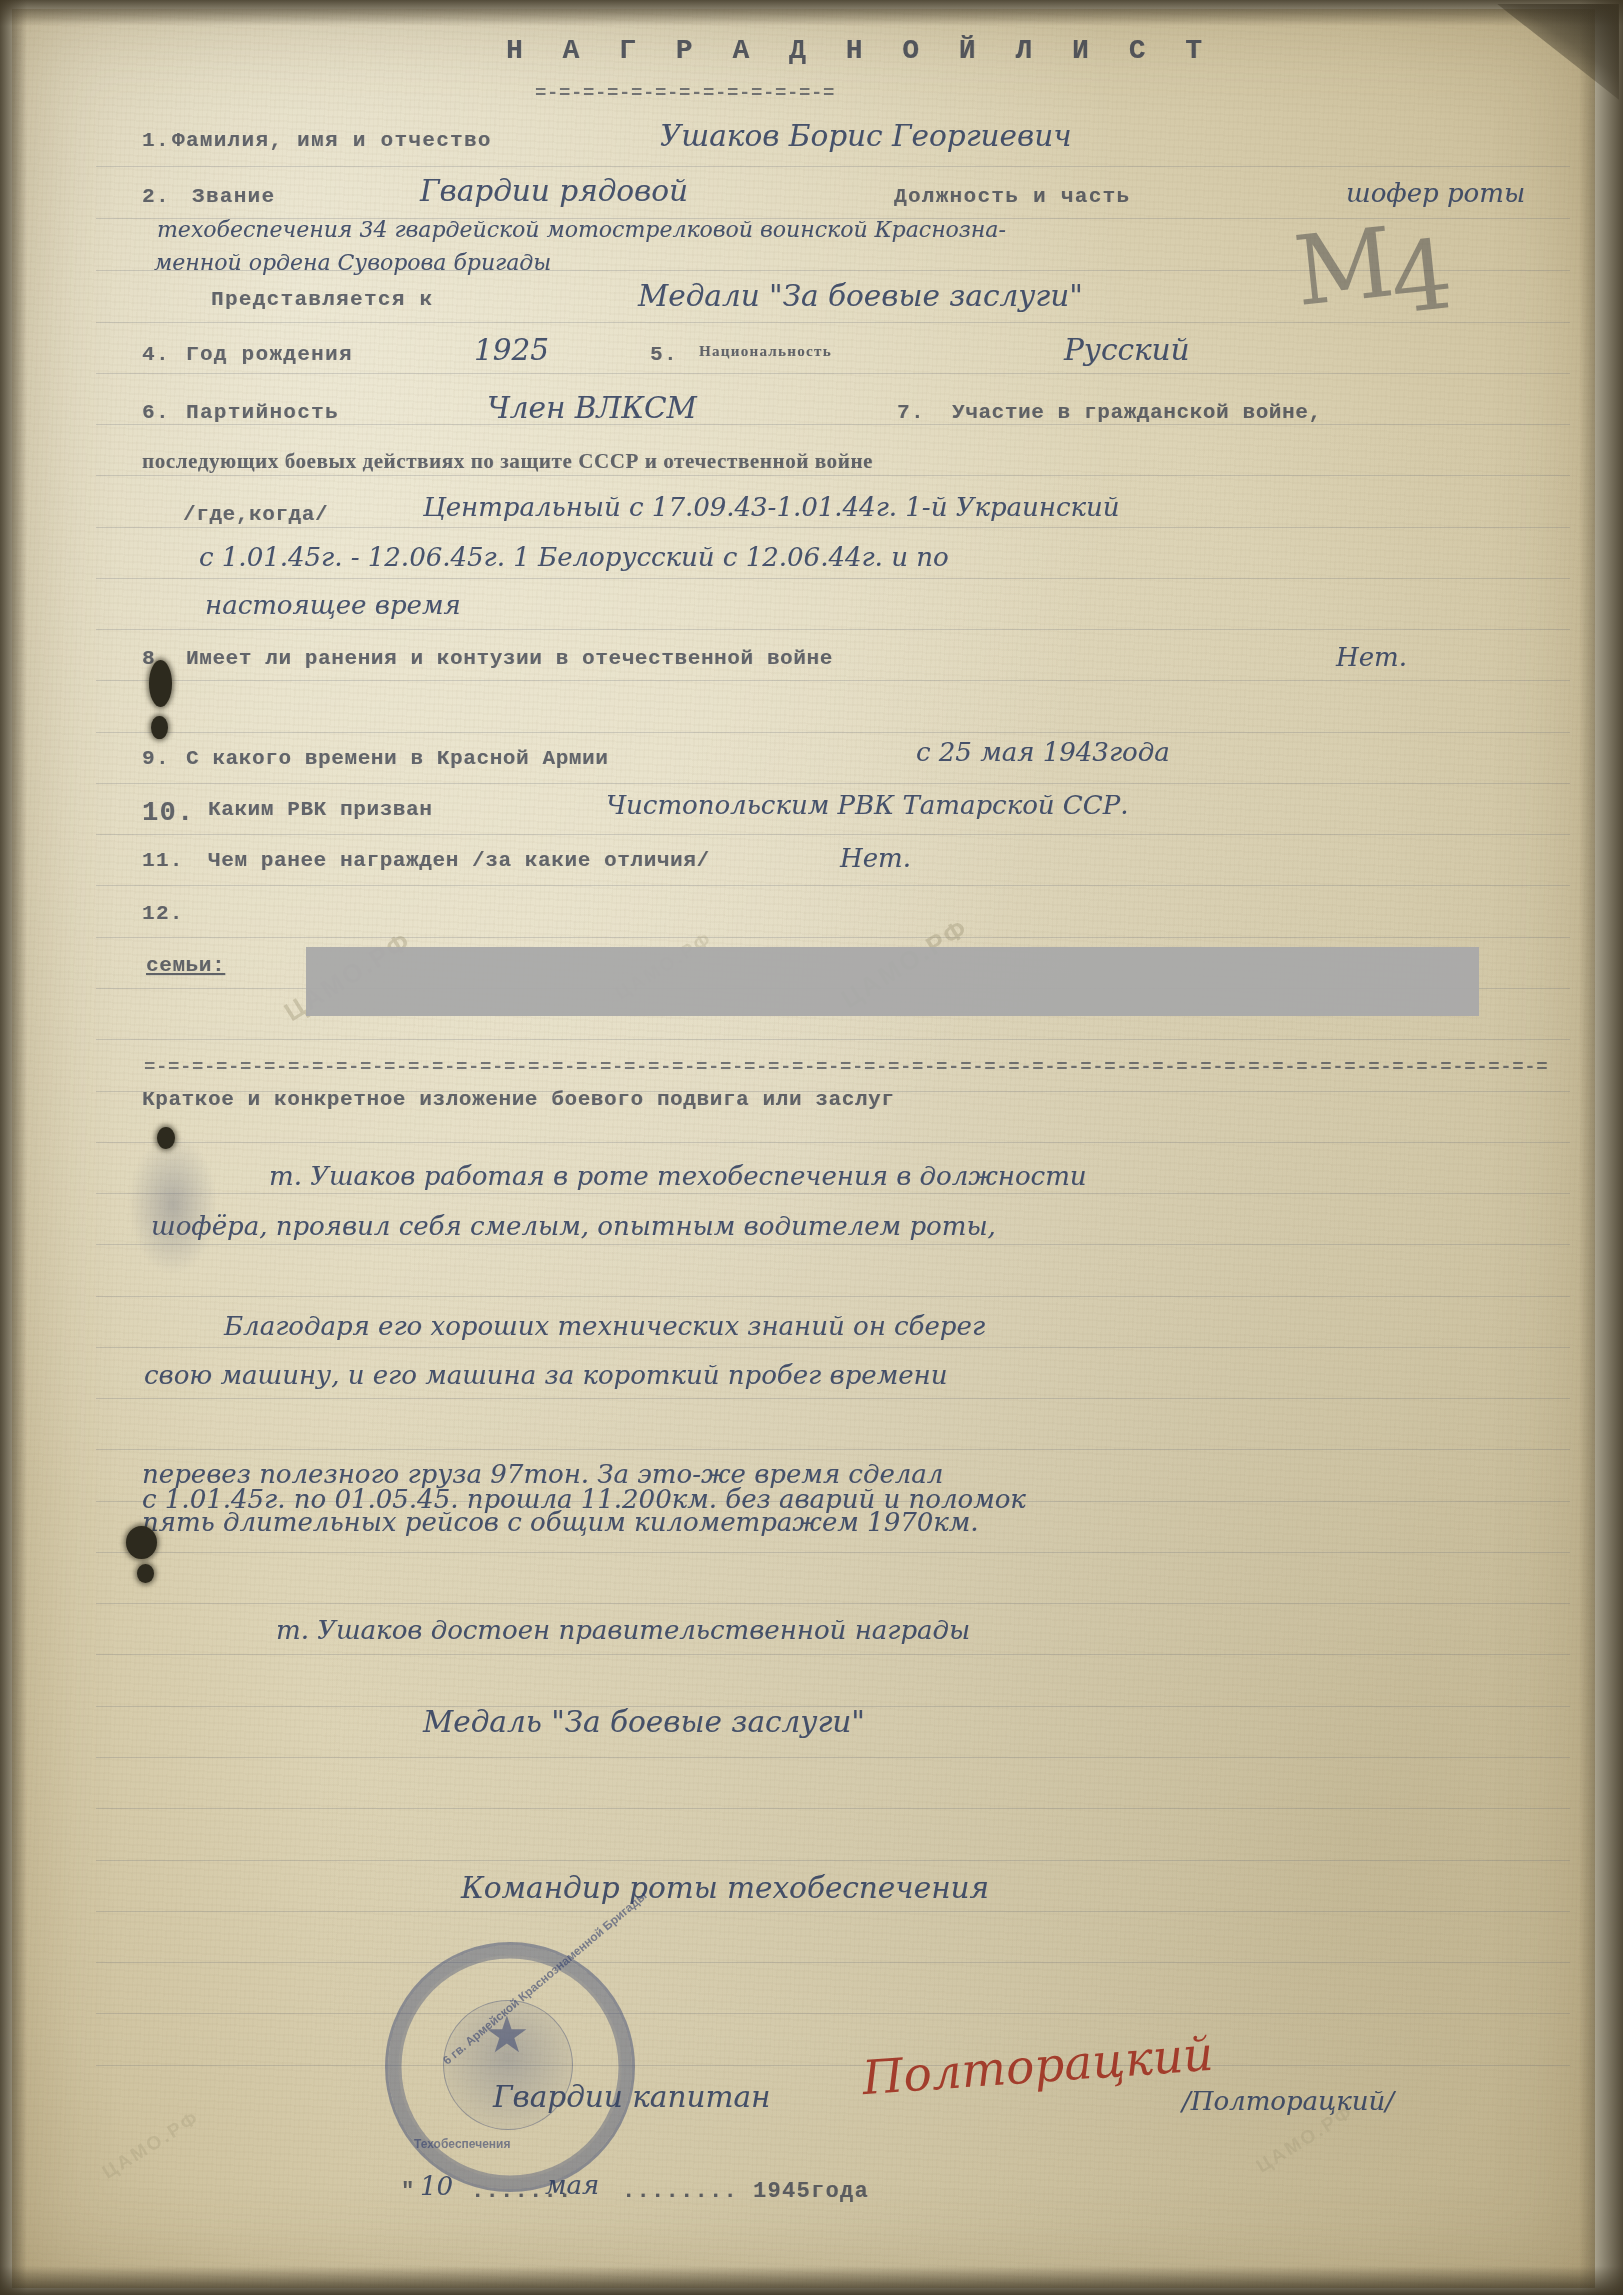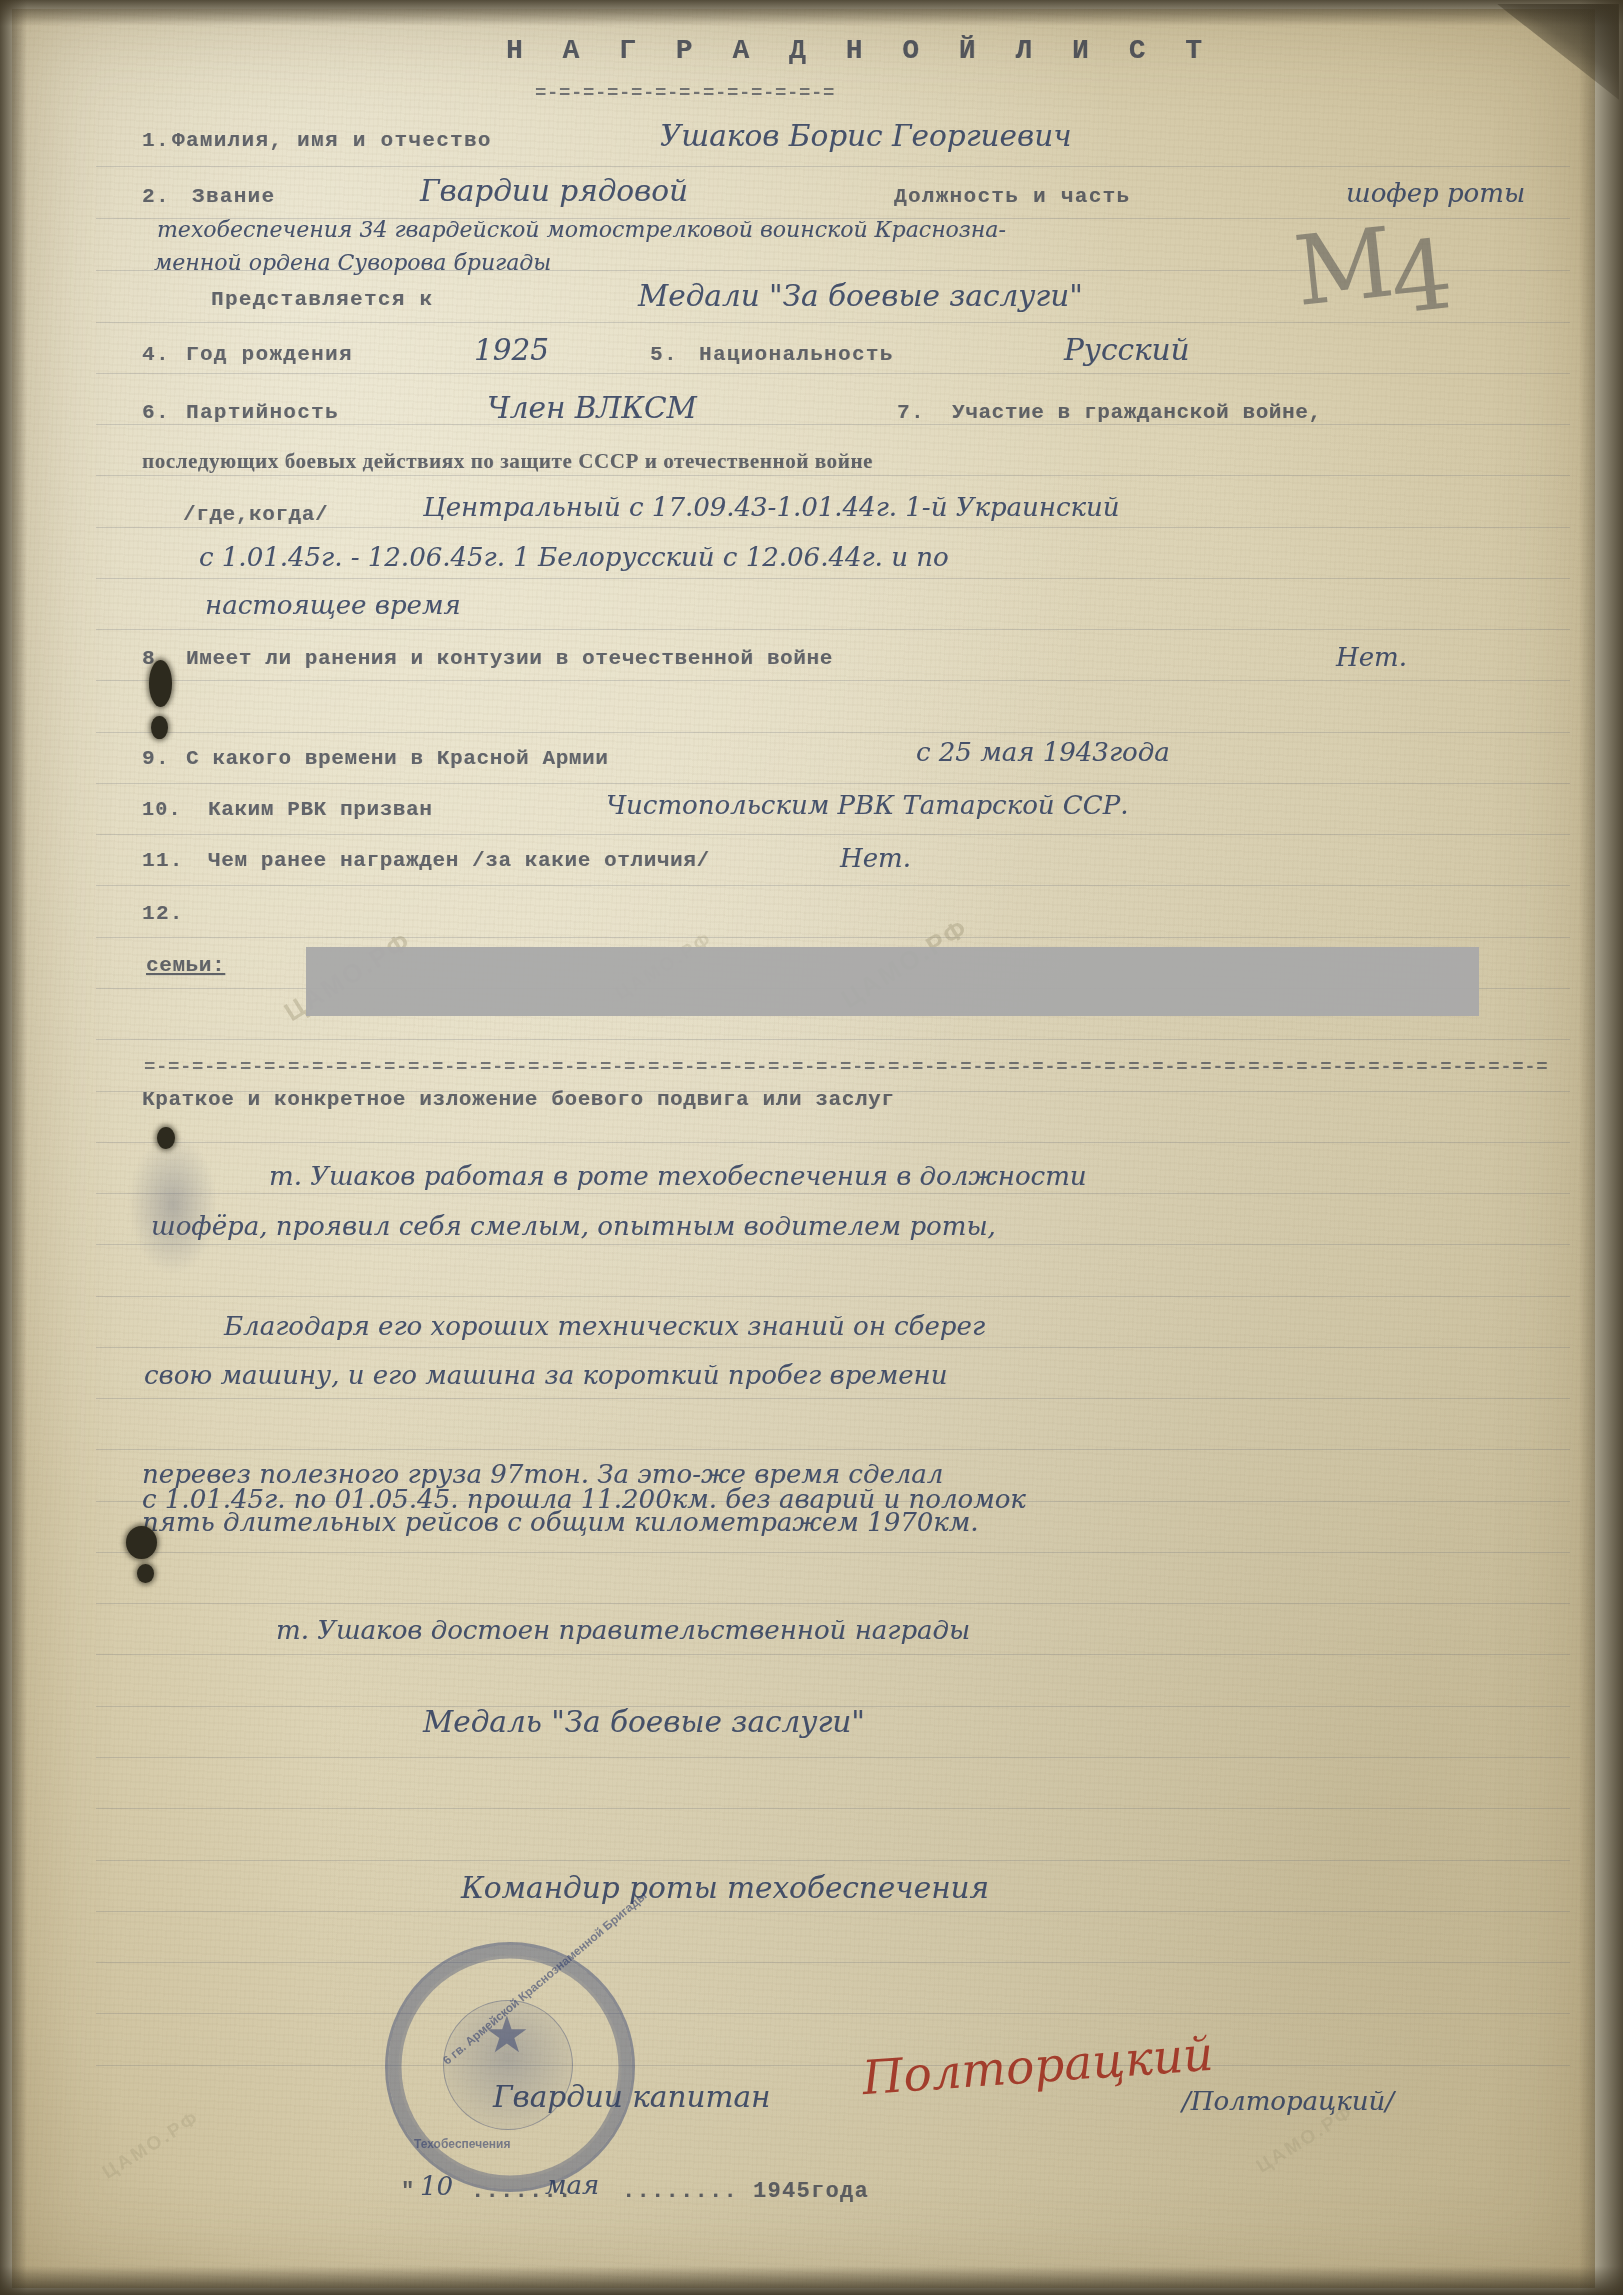--- a/index.html
+++ b/index.html
@@ -284,21 +284,21 @@
   <div class="hand big" style="left:638px; top:279px;">Медали "За боевые заслуги"</div>
 
   <div class="pencil-mark" style="left:1295px; top:211px;">М</div>
   <div class="pencil-mark" style="left:1391px; top:221px;">4</div>
 
   <div class="typed" style="left:142px; top:343px; font-size:21px;">4.</div>
   <div class="typed" style="left:186px; top:343px; font-size:21px;">Год рождения</div>
   <div class="hand big" style="left:474px; top:333px;">1925</div>
 
   <div class="typed" style="left:650px; top:343px; font-size:21px;">5.</div>
-  <div class="typed" style="left:699px; top:343px; font-size:21px;">Национальность</div>
+  <div class="typed" style="left:699px; top:343px; font-size:15px;font-family:Liberation Serif, serif;">Национальность</div>
   <div class="hand big" style="left:1064px; top:333px;">Русский</div>
 
   <div class="typed" style="left:142px; top:401px; font-size:21px;">6.</div>
   <div class="typed" style="left:186px; top:401px; font-size:21px;">Партийность</div>
   <div class="hand big" style="left:487px; top:391px;">Член ВЛКСМ</div>
 
   <div class="typed" style="left:897px; top:401px; font-size:21px;">7.</div>
   <div class="typed" style="left:952px; top:401px; font-size:21px; letter-spacing:0.6px;">Участие в гражданской войне,</div>
   <div class="typed" style="left:142px; top:449px; font-size:21px; letter-spacing:0.6px;font-family:Liberation Serif, serif;">последующих боевых действиях по защите СССР и отечественной войне</div>
   <div class="typed" style="left:183px; top:503px; font-size:21px; letter-spacing:0.6px;">/где,когда/</div>
@@ -308,21 +308,21 @@
   <div class="hand med" style="left:205px; top:590px;">настоящее время</div>
 
   <div class="typed" style="left:142px; top:647px; font-size:21px;">8.</div>
   <div class="typed" style="left:186px; top:647px; font-size:21px; letter-spacing:0.6px;">Имеет ли ранения и контузии в отечественной войне</div>
   <div class="hand med" style="left:1336px; top:642px;">Нет.</div>
 
   <div class="typed" style="left:142px; top:747px; font-size:21px;">9.</div>
   <div class="typed" style="left:186px; top:747px; font-size:21px; letter-spacing:0.6px;">С какого времени в Красной Армии</div>
   <div class="hand med" style="left:916px; top:737px;">с 25 мая 1943года</div>
 
-  <div class="typed" style="left:142px; top:798px; font-size:20px;">10.</div>
+  <div class="typed" style="left:142px; top:798px; font-size:27px;">10.</div>
   <div class="typed" style="left:208px; top:798px; font-size:21px; letter-spacing:0.6px;">Каким РВК призван</div>
   <div class="hand med" style="left:606px; top:790px;">Чистопольским РВК Татарской ССР.</div>
 
   <div class="typed" style="left:142px; top:849px; font-size:21px;">11.</div>
   <div class="typed" style="left:208px; top:849px; font-size:21px; letter-spacing:0.6px;">Чем ранее награжден /за какие отличия/</div>
   <div class="hand med" style="left:840px; top:843px;">Нет.</div>
 
   <div class="typed" style="left:142px; top:902px; font-size:21px;">12.</div>
   <div class="typed" style="left:146px; top:954px; font-size:21px; letter-spacing:0.6px;text-decoration:underline;">семьи:</div>
 

